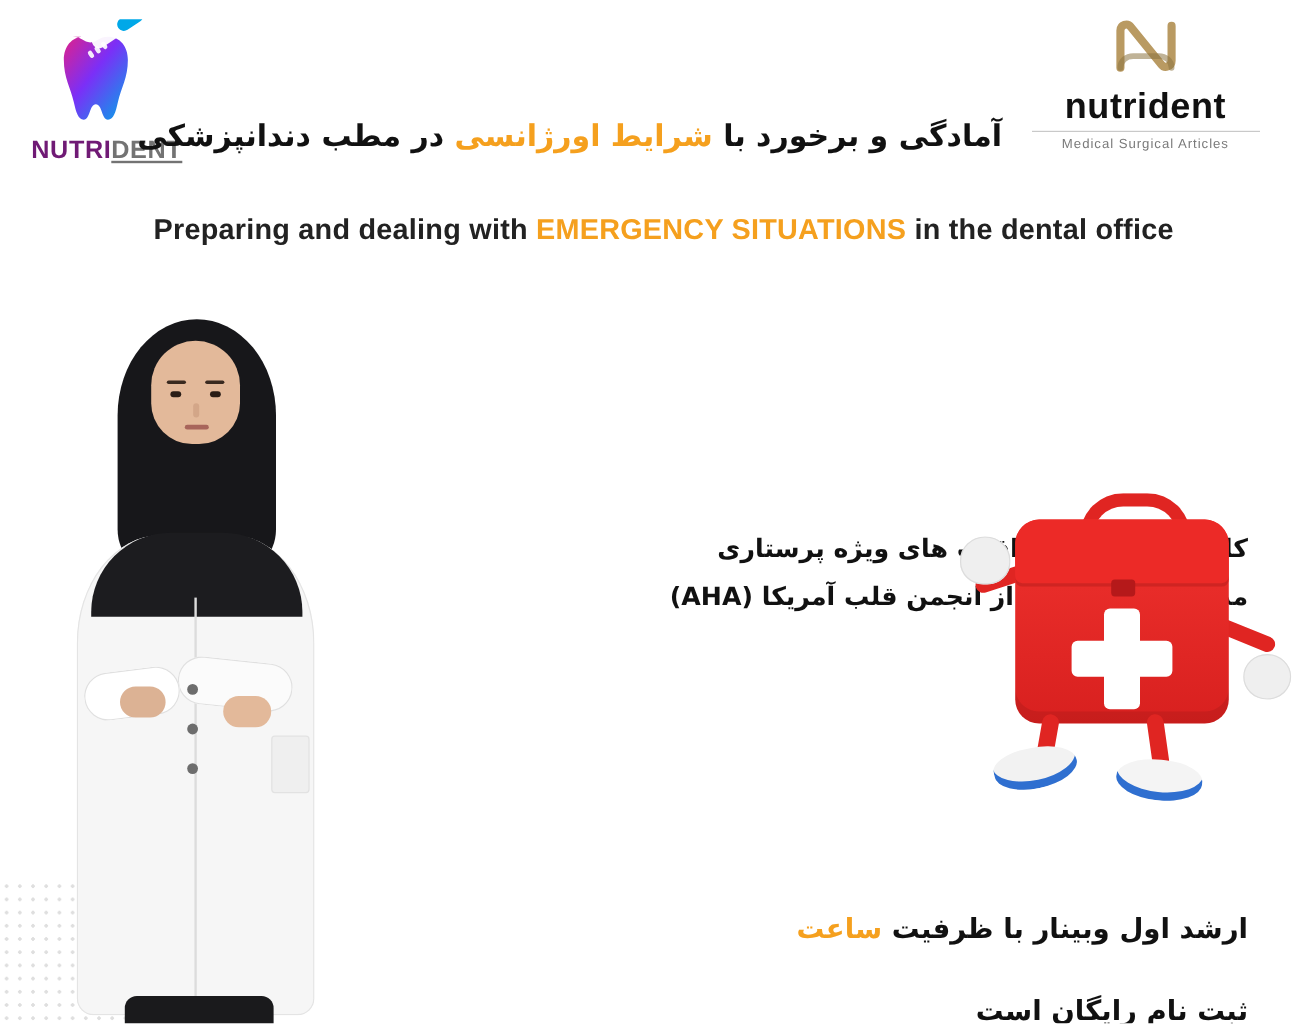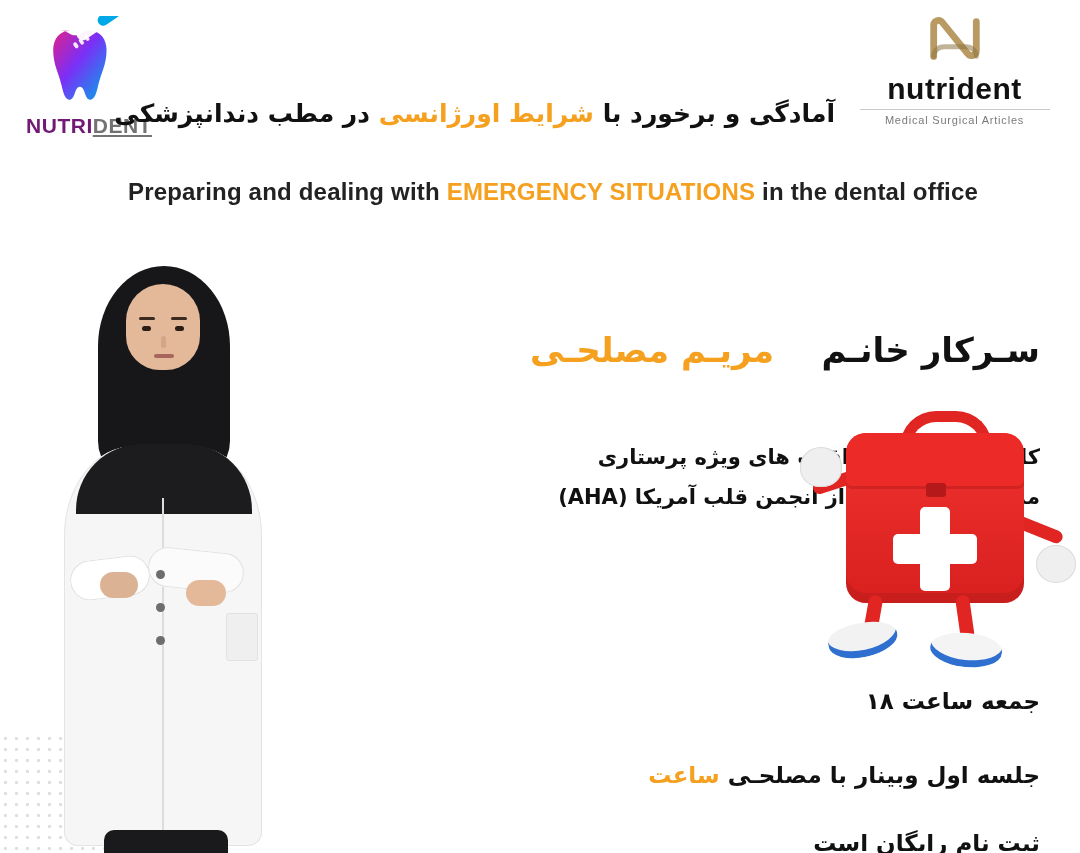--- a/index.html
+++ b/index.html
@@ -569,35 +569,29 @@
     <div class="p-arm-l"></div>
     <div class="p-hand-l"></div>
     <div class="p-hand-r"></div>
     <span class="p-btn b1"></span>
     <span class="p-btn b2"></span>
     <span class="p-btn b3"></span>
     <div class="p-pocket"></div>
     <div class="p-trouser"></div>
   </div>
 
-  <div class="speaker-name">
-    <span>سـرکار  خانـم</span>
-    &nbsp;&nbsp;
-    <span class="hi">مریـم  مصلحـی</span>
-  </div>
 
   <div class="credentials">
     <div>کارشناس ارشد مراقبت های ویژه پرستاری</div>
     <div>مدرس رسمی احیا از انجمن قلب آمریکا (AHA)</div>
   </div>
 
-  <div class="sched sched-1">جمعه ساعت ۱۸</div>
 
   <div class="sched sched-2">
-    <span>جلسه اول وبینار با مصلحـی </span><span class="hi">ساعت</span>
+    <span>ارشد اول وبینار با ظرفیت </span><span class="hi">ساعت</span>
   </div>
 
   <div class="sched sched-3">ثبت نام رایگان است</div>
 
   <div class="kit">
     <div class="kit-arm-l"></div>
     <div class="kit-arm-r"></div>
     <div class="kit-glove-l"></div>
     <div class="kit-glove-r"></div>
     <div class="kit-handle"></div>

